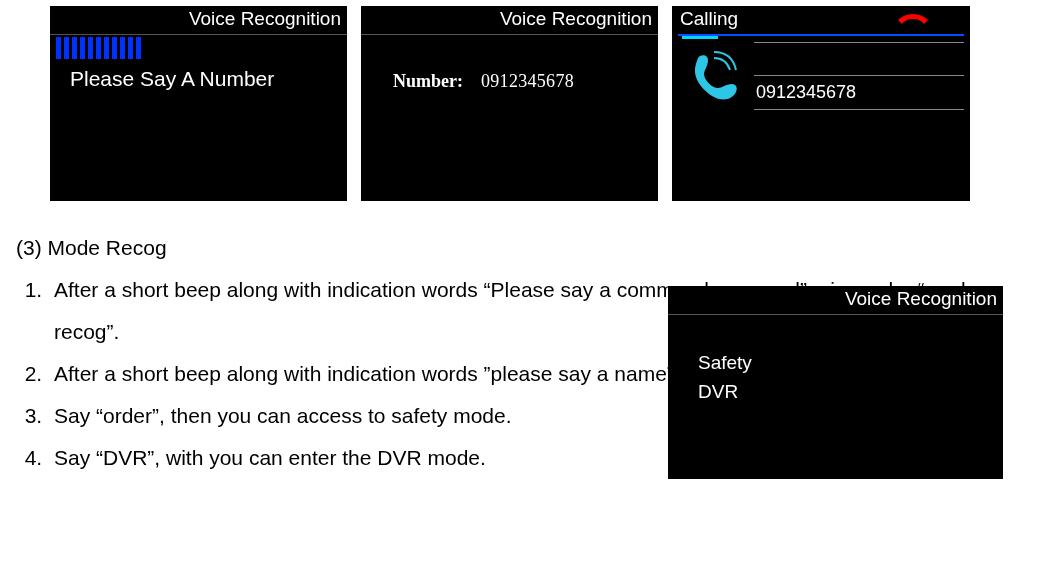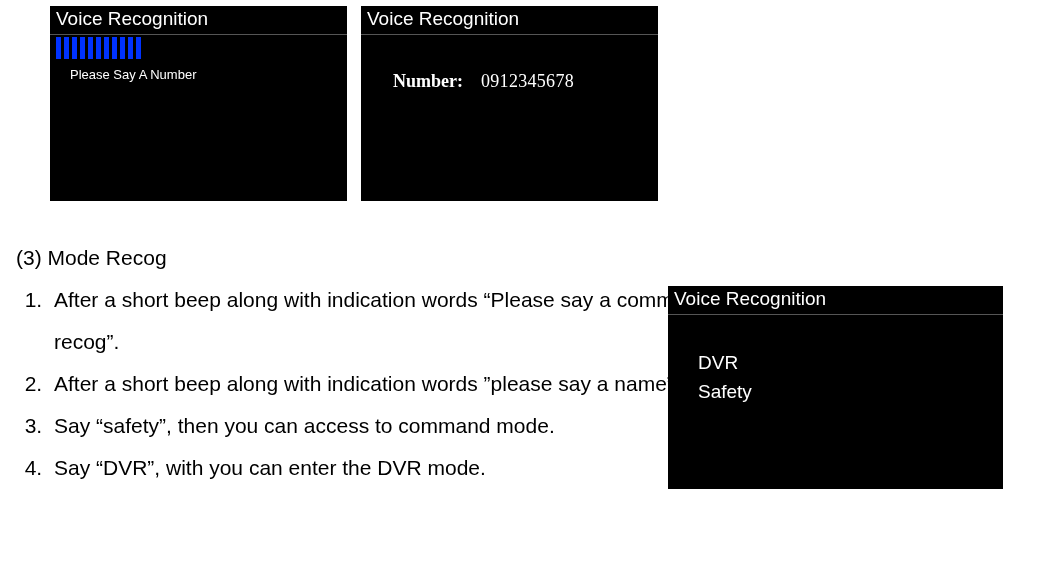--- a/index.html
+++ b/index.html
@@ -22,33 +22,34 @@
     box-sizing: border-box;
   }
   .screen1, .screen2 { width: 297px; height: 195px; }
   .screen3 { width: 298px; height: 195px; }
   .vr-title {
     font-size: 19px;
     font-weight: normal;
     padding: 2px 6px 4px 6px;
     border-bottom: 1px solid #555;
     font-family: "Segoe UI", Arial, sans-serif;
+    text-align: right;
   }
   .meter {
     margin: 2px 0 0 6px;
     width: 85px;
     height: 22px;
     background: repeating-linear-gradient(
       90deg,
       #0032ff 0px, #0032ff 5px,
       #000 5px, #000 8px
     );
   }
   .s1-msg {
-    font-size: 13px;
+    font-size: 21px;
     padding: 8px 0 0 20px;
     font-family: "Segoe UI", Arial, sans-serif;
   }
   .s2-line {
     padding: 36px 0 0 32px;
     font-size: 18px;
     font-family: Liberation Serif, serif;
   }
   .s2-label { font-weight: bold; }
   .s2-num { font-weight: normal; letter-spacing: 0.3px; }
@@ -103,21 +104,21 @@
     font-family: "Segoe UI", Arial, sans-serif;
   }
   .btn-black {
     background: #000;
     width: 50px; height: 28px;
     margin-top: 8px;
   }
 
   
   .doc {
-    padding: 36px 0 0 10px;
+    padding: 26px 0 0 10px;
     font-size: 21px;
     line-height: 2.0;
     font-family: Arial, sans-serif;
     color: #000;
     width: 1010px;
   }
   .section-heading { padding-left: 6px; }
   ol.steps {
     margin: 0;
     padding-left: 38px;
@@ -159,36 +160,60 @@
 
     <div class="screen screen2">
       <div class="vr-title">Voice Recognition</div>
       <div class="s2-line">
         <span class="s2-label">Number:</span>
         <span>&nbsp;&nbsp;</span>
         <span class="s2-num">0912345678</span>
       </div>
     </div>
 
+    <div class="screen screen3">
+      <div class="calling-title">Calling</div>
+      <div class="red-hangup">
+        <svg viewBox="0 0 34 16">
+          <path d="M2,10 C10,2 24,2 32,10 L28,14 C26,11 22,9 17,9 C12,9 8,11 6,14 Z" fill="#ff0000"></path>
+        </svg>
+      </div>
+      <div class="blue-bar"></div>
+      <div class="cyan-seg"></div>
+      <div class="phone-icon">
+        <svg viewBox="0 0 56 56">
+          <path d="M14,6 C18,4 22,6 22,10 C22,16 18,20 18,24 C18,30 26,38 32,38 C36,38 40,34 46,34 C50,34 52,38 50,42 C46,50 36,52 26,46 C14,38 6,26 10,14 C11,10 12,7 14,6 Z" fill="#2dc6e6"></path>
+          <path d="M28,8 Q40,8 44,20" stroke="#2dc6e6" stroke-width="2" fill="none"></path>
+          <path d="M28,2 Q46,2 50,20" stroke="#2dc6e6" stroke-width="2" fill="none"></path>
+        </svg>
+      </div>
+      <div class="call-right">
+        <div class="call-line"></div>
+        <div class="call-field-black"></div>
+        <div class="call-number">0912345678</div>
+        <div class="call-field-black"></div>
+        <div class="btn-black"></div>
+      </div>
+    </div>
 
   </div>
 
   <div class="doc">
     <div class="section-heading">(3) Mode Recog</div>
     <ol class="steps">
       <li>After a short beep along with indication words “Please say a command or cancel”, give order “mode recog”.</li>
       <li>After a short beep along with indication words ”please say a name”, give your order or cancel.</li>
-      <li>Say “safety”, then you can access to command mode.</li>
+      <li>Say “order”, then you can access to safety mode.</li>
       <li>Say “DVR”, with you can enter the DVR mode.</li>
     </ol>
   </div>
 
   <div class="screen4-holder">
     <div class="screen4">
       <div class="vr-title">Voice Recognition</div>
       <div class="s4-body">
+        <div class="s4-item">Safety</div>
         <div class="s4-item">DVR</div>
-        <div class="s4-item">Safety</div>
       </div>
     </div>
   </div>
 
 </div>
 
 </body></html>

